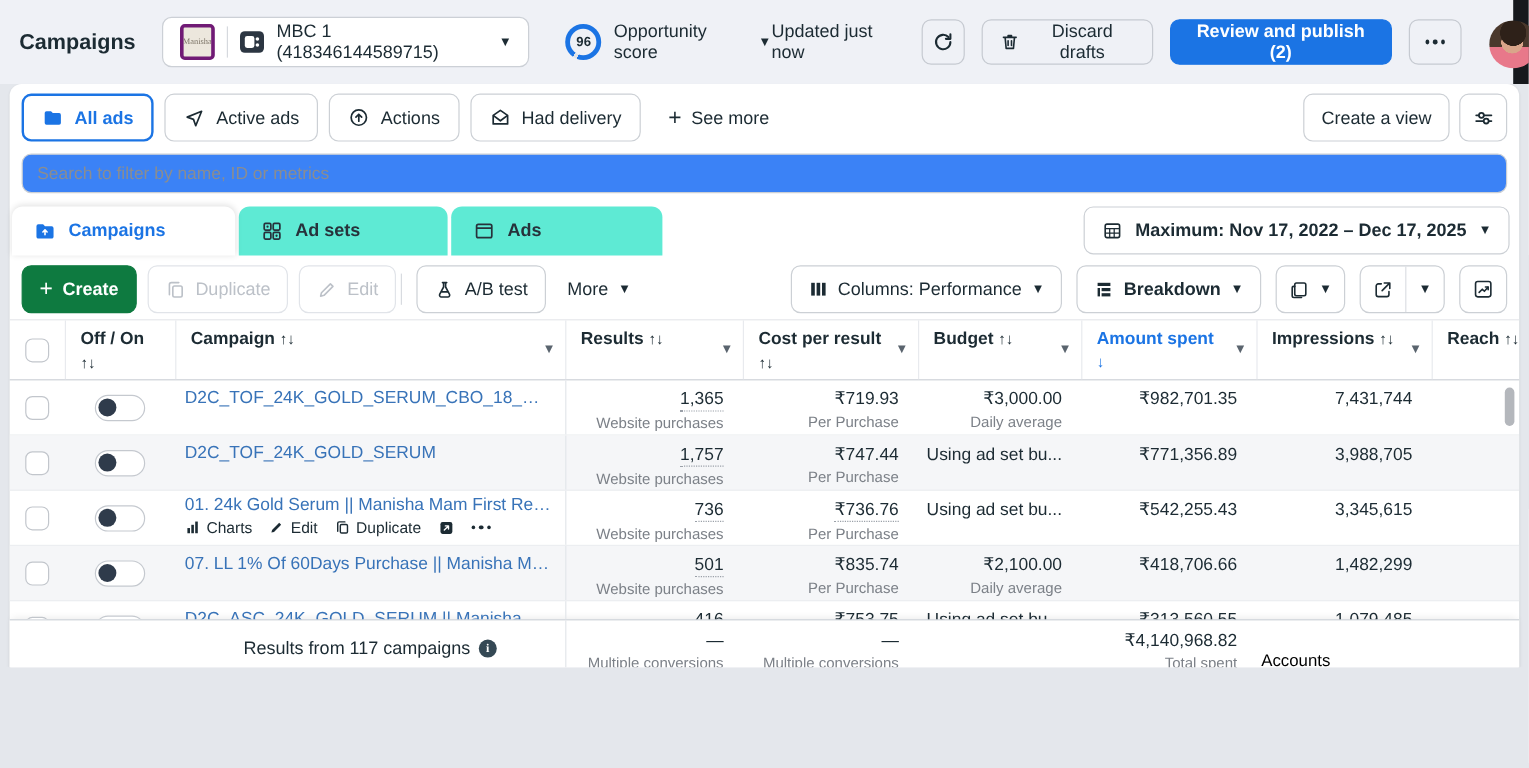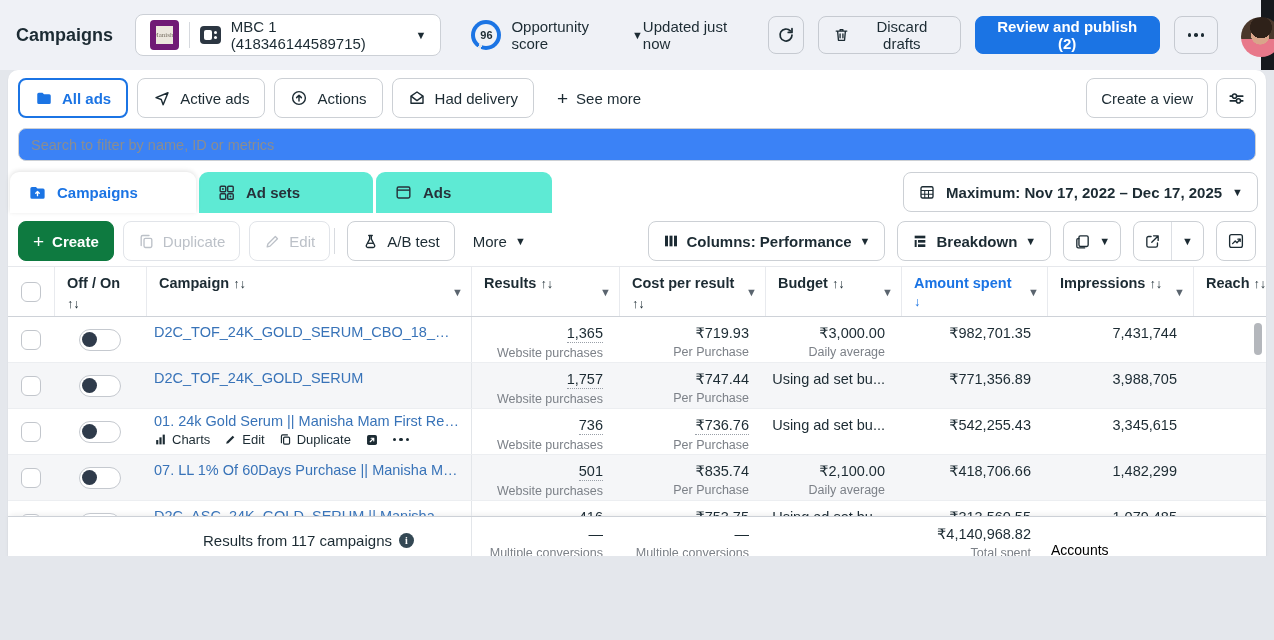--- a/index.html
+++ b/index.html
@@ -4,21 +4,21 @@
 <style>
   *{box-sizing:border-box;margin:0;padding:0}
   html,body{width:1274px;height:640px;overflow:hidden}
   body{font-family:"Liberation Sans","DejaVu Sans",sans-serif;color:#1c2b33;background:#e4e7ec}
   .screen{position:relative;width:1274px;height:556px;overflow:hidden}
 
   
   .topbar{position:absolute;left:0;top:0;width:1274px;height:70px;background:#eff1f6;display:flex;align-items:center;padding-left:16px}
   .page-title{font-size:18px;font-weight:bold;margin-right:20px}
   .acct{display:inline-flex;align-items:center;gap:10px;background:#fff;border:1px solid #ccd0d6;border-radius:8px;height:42px;padding:0 14px;margin-left:2px}
-  .acct-logo{width:30px;height:30px;border-radius:4px;background:#ece7dd;border:6px solid #701a75;display:flex;align-items:center;justify-content:center;font-family:"Liberation Serif",serif;font-size:7px;color:#7a7265;overflow:hidden}
+  .acct-logo{width:30px;height:30px;border-radius:4px;background:#ece7dd;border:3px solid #701a75;display:flex;align-items:center;justify-content:center;font-family:"Liberation Serif",serif;font-size:7px;color:#7a7265;overflow:hidden}
   .acct-div{width:1px;height:26px;background:#d6d9de}
   .biz-icon{width:22px;height:18px;border-radius:4px;background:#2c3642;position:relative}
   .biz-icon::before{content:"";position:absolute;left:4px;top:4px;width:8px;height:10px;background:#fff;border-radius:2px}
   .biz-icon::after{content:"";position:absolute;right:4px;top:5px;width:3px;height:3px;background:#fff;border-radius:50%;box-shadow:0 5px 0 #fff}
   .acct-name{font-size:15px}
   .car{font-size:11px;color:#1c2b33;line-height:1}
   .opp{display:inline-flex;align-items:center;gap:10px;margin-left:30px}
   .ring{width:30px;height:30px;border-radius:50%;background:conic-gradient(from 215deg,#1b74e4 0 96%,#dfe3e9 96% 100%);position:relative;flex:none}
   .ring::before{content:"";position:absolute;inset:4px;background:#eff1f6;border-radius:50%}
   .ring-num{position:absolute;inset:0;display:flex;align-items:center;justify-content:center;font-size:11px;font-weight:bold;z-index:1}
@@ -284,21 +284,21 @@
             <path d="M8 14.5h8" stroke="#1c2b33" stroke-width="1.9"></path>
           </svg>
         <span>A/B test</span>
       </button>
       <div class="more-btn">
         <span>More</span>
         <span class="car">▼</span>
       </div>
 
       <div class="toolbar-right">
-        <button class="btn" style="font-weight:bold">
+        <button class="btn" style="font-weight:normal">
           <svg width="16" height="16" viewBox="0 0 24 24">
               <rect x="3" y="4" width="4.5" height="16" fill="#1c2b33"></rect>
               <rect x="9.75" y="4" width="4.5" height="16" fill="#1c2b33"></rect>
               <rect x="16.5" y="4" width="4.5" height="16" fill="#1c2b33"></rect>
             </svg>
           <span>Columns: Performance</span>
           <span class="car">▼</span>
         </button>
         <button class="btn" style="font-weight:bold">
           <svg width="16" height="16" viewBox="0 0 24 24">

